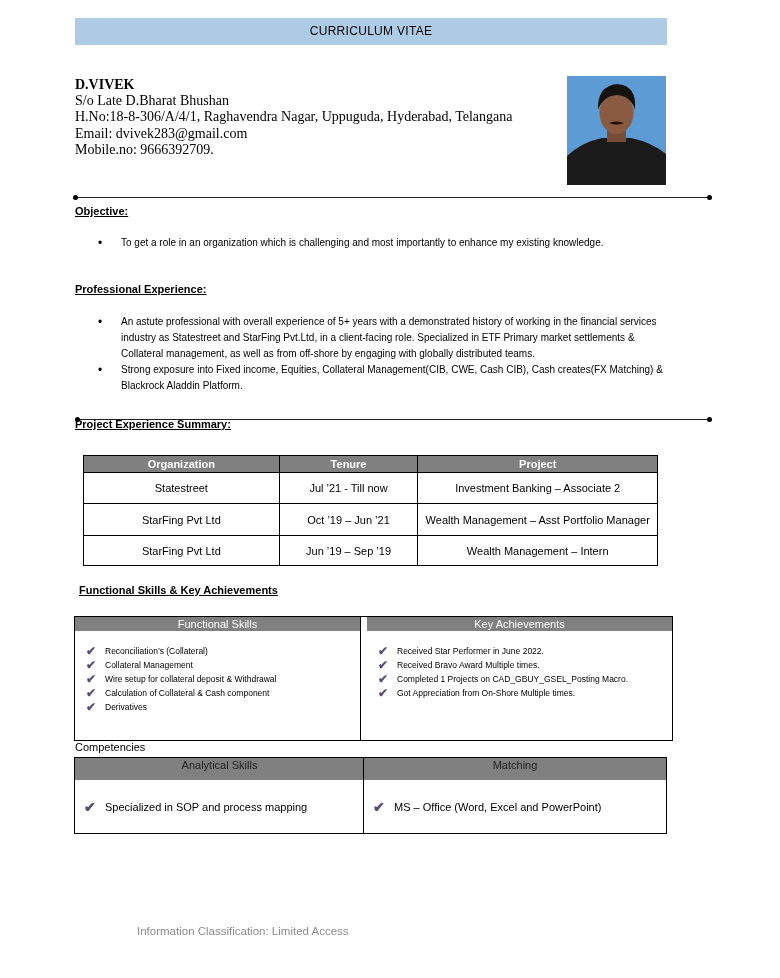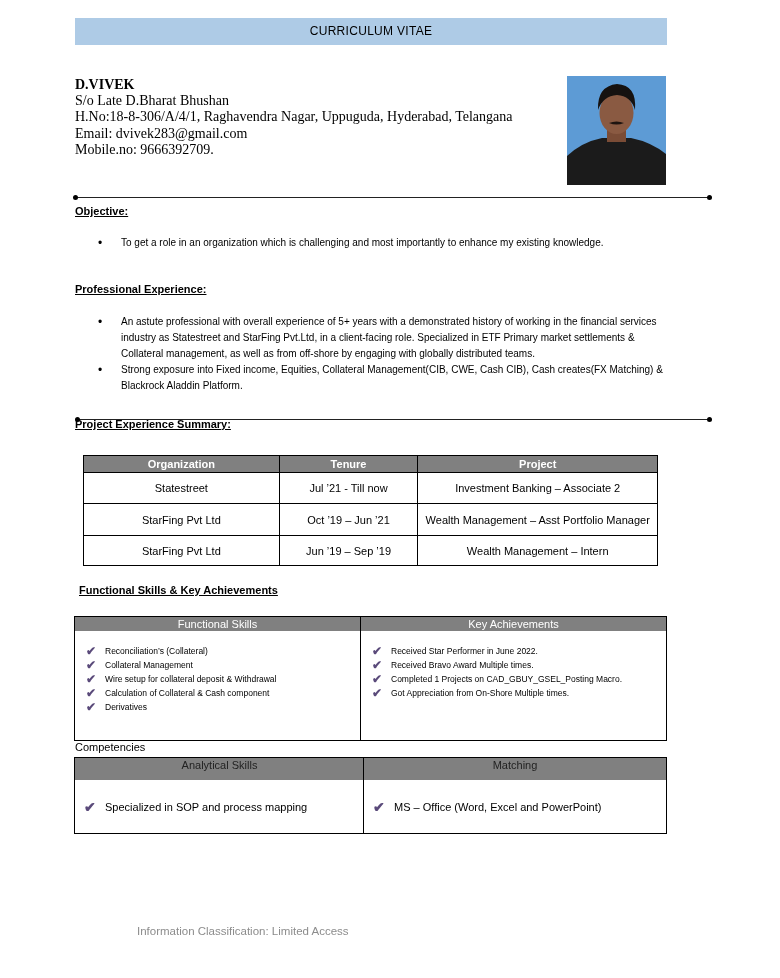--- a/index.html
+++ b/index.html
@@ -125,21 +125,21 @@
   <div class="skills-head">Functional Skills</div>
   <ul class="check-list" style="margin-top:13px;">
     <li><span class="check">✔</span><span>Reconciliation’s (Collateral)</span></li>
     <li><span class="check">✔</span><span>Collateral Management</span></li>
     <li><span class="check">✔</span><span>Wire setup for collateral deposit &amp; Withdrawal</span></li>
     <li><span class="check">✔</span><span>Calculation of Collateral &amp; Cash component</span></li>
     <li><span class="check">✔</span><span>Derivatives</span></li>
   </ul>
 </div>
 
-<div class="abs skills-box" style="left:360px; top:616px; width:305px; height:123px;">
+<div class="abs skills-box" style="left:360px; top:616px; width:305px; height:123px;padding-left:6px;">
   <div class="skills-head">Key Achievements</div>
   <ul class="check-list" style="margin-top:13px;">
     <li><span class="check">✔</span><span>Received Star Performer in June 2022.</span></li>
     <li><span class="check">✔</span><span>Received Bravo Award Multiple times.</span></li>
     <li><span class="check">✔</span><span>Completed 1 Projects on CAD_GBUY_GSEL_Posting Macro.</span></li>
     <li><span class="check">✔</span><span>Got Appreciation from On-Shore Multiple times.</span></li>
   </ul>
 </div>
 
 <div class="abs" style="left:75px; top:741px; font-size:11px;">Competencies</div>

